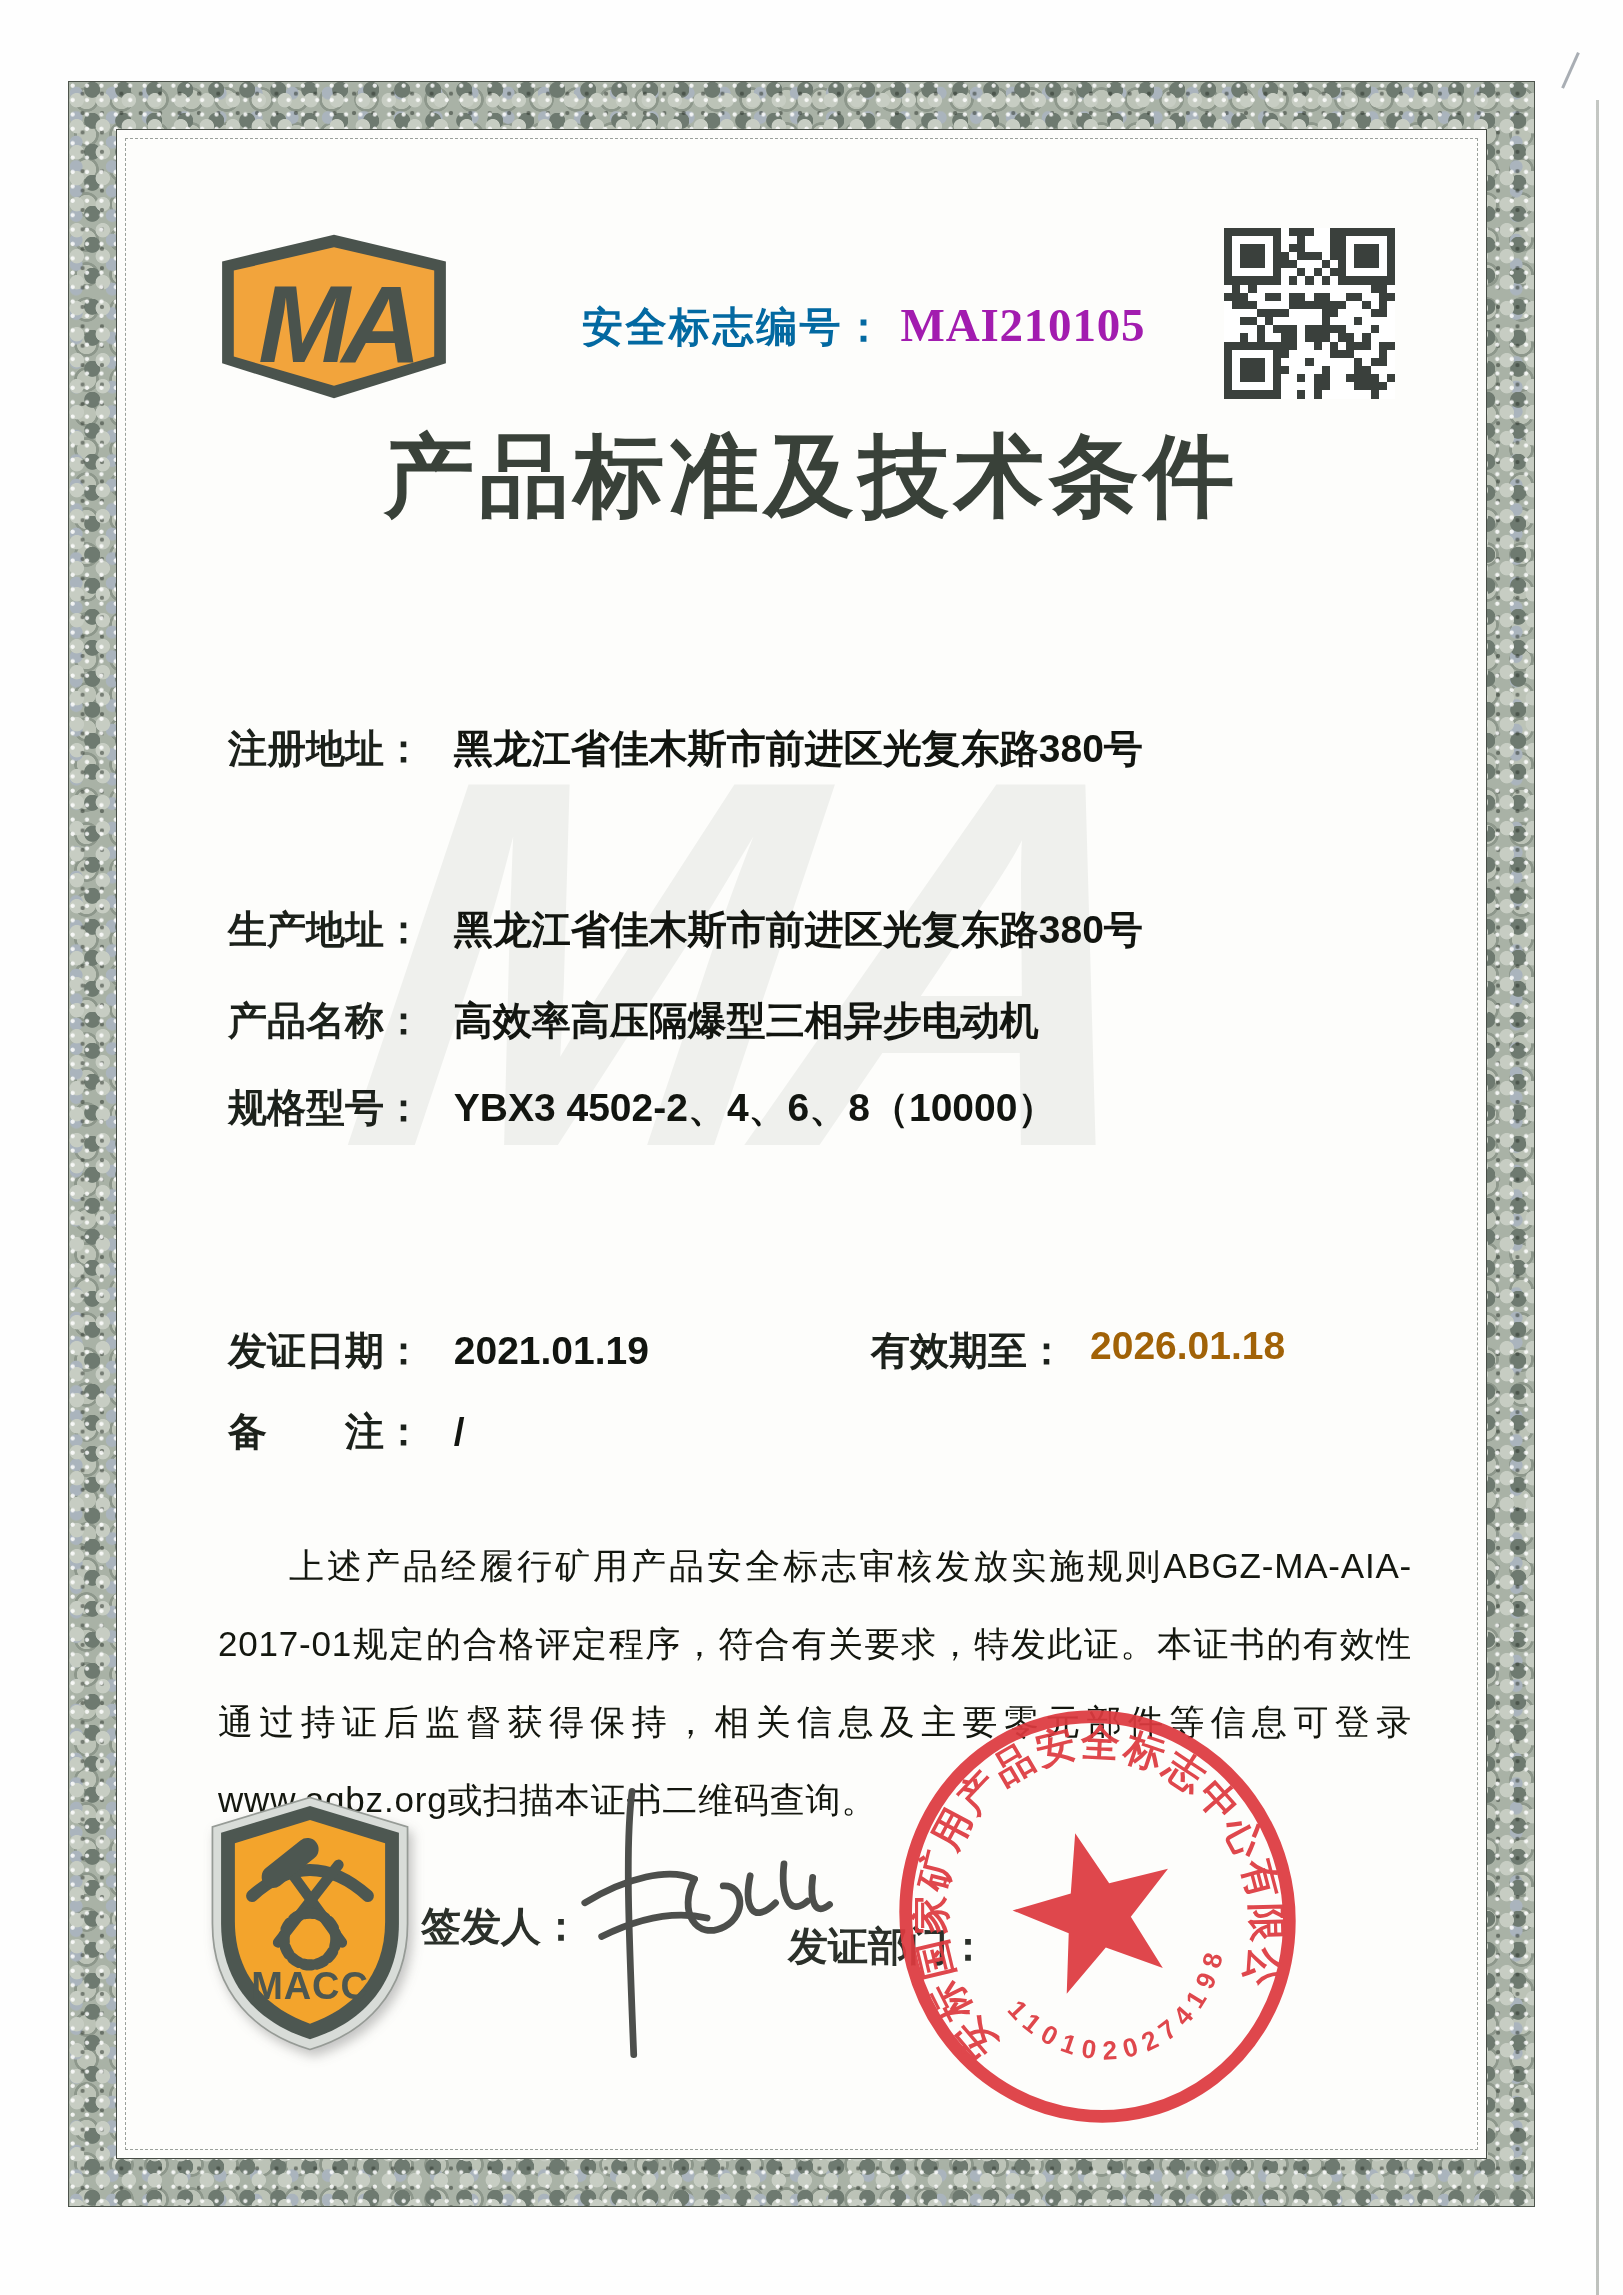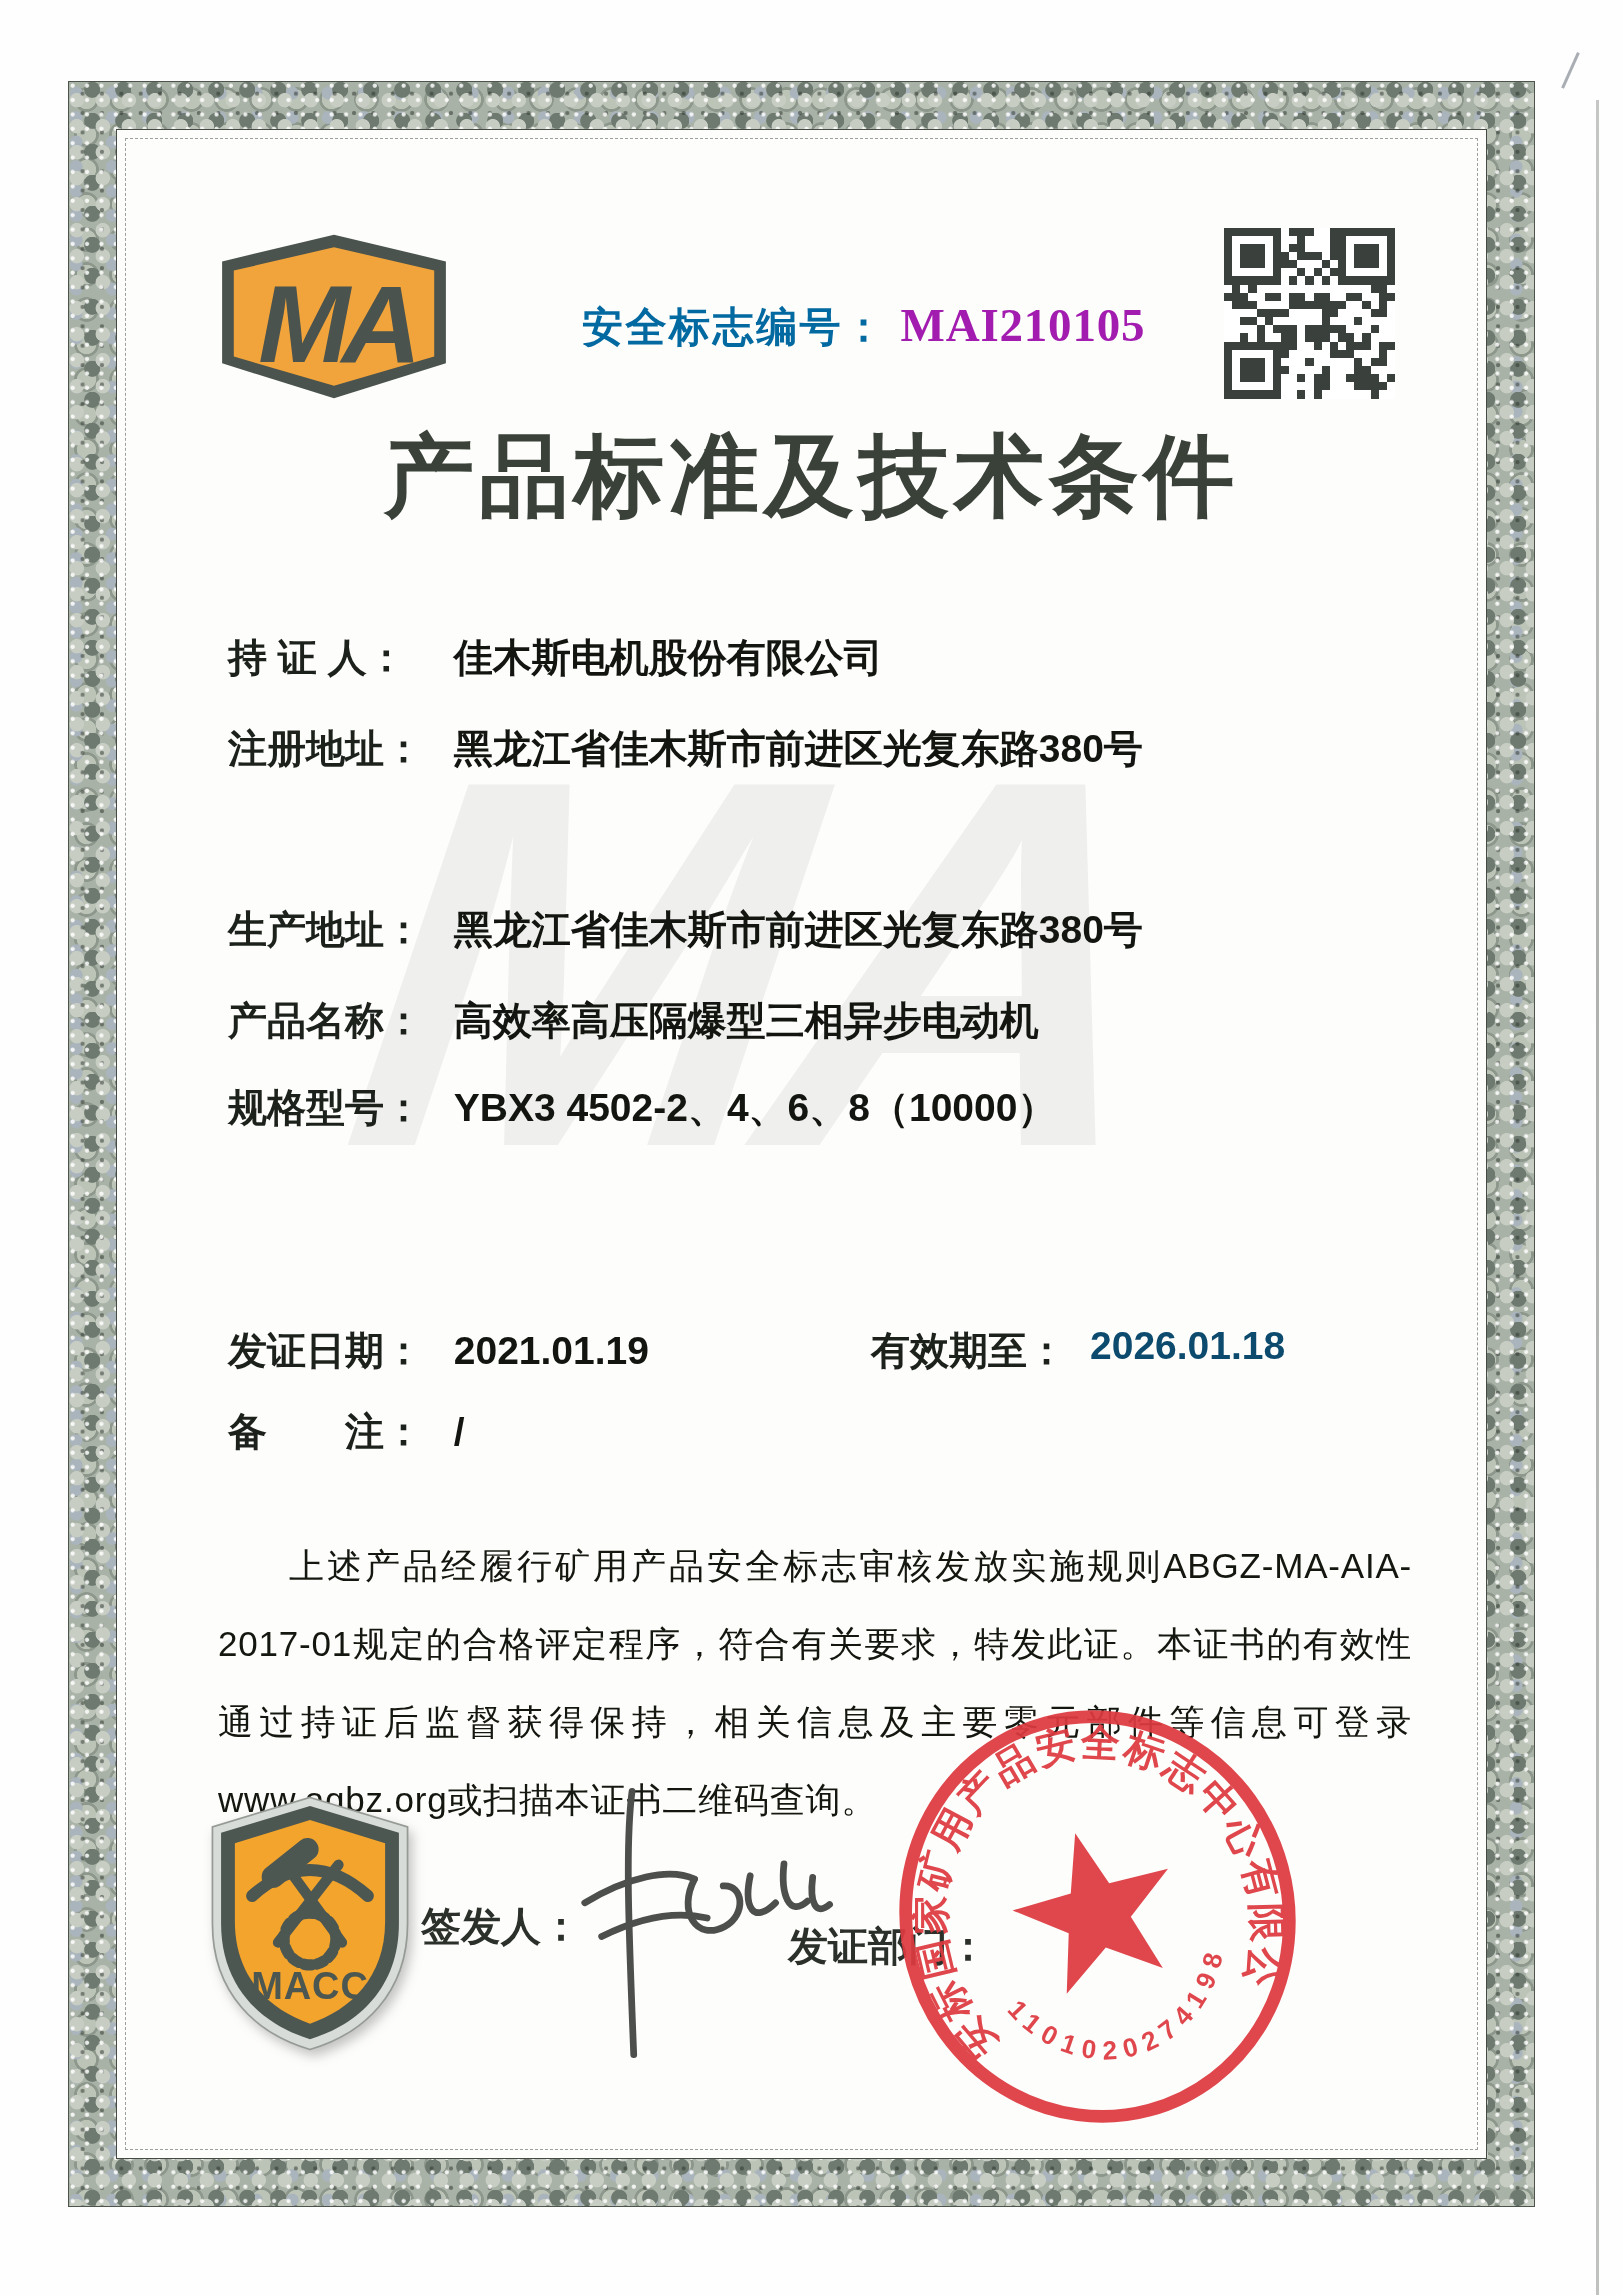--- a/index.html
+++ b/index.html
@@ -40,21 +40,21 @@
          letter-spacing:5px;color:#394139;}
 
   .frow{position:absolute;left:228px;height:52px;white-space:nowrap;}
   .frow .lab{display:inline-block;width:222px;font-size:39px;font-weight:700;color:#1c211b;}
   .frow .val{font-size:39px;font-weight:700;color:#121510;}
   .frow.long .lab{width:auto;margin-right:36px;}
   .frow.long .val{font-size:34px;}
   .r0{top:631px}.r1{top:722px}.r2{top:813px}.r3{top:903px}.r4{top:994px}
   .r5{top:1081px}.r6{top:1160px}.r7{top:1241px}.r8{top:1324px;width:1226px}.r9{top:1405px}
   .lab2{position:absolute;left:643px;font-size:39px;font-weight:700;color:#1c211b;}
-  .val2{position:absolute;left:862px;font-size:39px;font-weight:700;color:#0c4a6e;}
+  .val2{position:absolute;left:862px;font-size:39px;font-weight:700;color:#a16207;}
 
   .statement{position:absolute;left:218px;top:1527px;width:1194px;margin:0;
              font-size:35px;line-height:78px;font-weight:500;color:#14170f;
              text-indent:71px;text-align:justify;letter-spacing:0.8px;}
 
   .macc{position:absolute;left:201px;top:1794px;width:218px;height:259px;
         filter:drop-shadow(4.2px 6px 6px rgba(60,60,60,.30));}
   .signer-label{position:absolute;left:421px;top:1899px;font-size:40px;font-weight:700;color:#2b302a;}
   .signature{position:absolute;left:551px;top:1776px;width:287px;height:338px;}
   .issuer-label{position:absolute;left:788px;top:1919px;font-size:40px;font-weight:700;color:#2b302a;}
@@ -312,24 +312,20 @@
         <rect x="5" y="20" width="1" height="1" fill="#3a403c"></rect>
         <rect x="6" y="20" width="1" height="1" fill="#3a403c"></rect>
         <rect x="9" y="20" width="1" height="1" fill="#3a403c"></rect>
         <rect x="11" y="20" width="1" height="1" fill="#3a403c"></rect>
         <rect x="18" y="20" width="1" height="1" fill="#3a403c"></rect>
       </svg>
   </div>
 
   <h1 class="title">产品标准及技术条件</h1>
 
-  <div class="frow r0">
-    <span class="lab">持 证 人：</span>
-    <span class="val">佳木斯电机股份有限公司</span>
-  </div>
   <div class="frow r1">
     <span class="lab">注册地址：</span>
     <span class="val">黑龙江省佳木斯市前进区光复东路380号</span>
   </div>
   <div class="frow r3">
     <span class="lab">生产地址：</span>
     <span class="val">黑龙江省佳木斯市前进区光复东路380号</span>
   </div>
   <div class="frow r4">
     <span class="lab">产品名称：</span>

